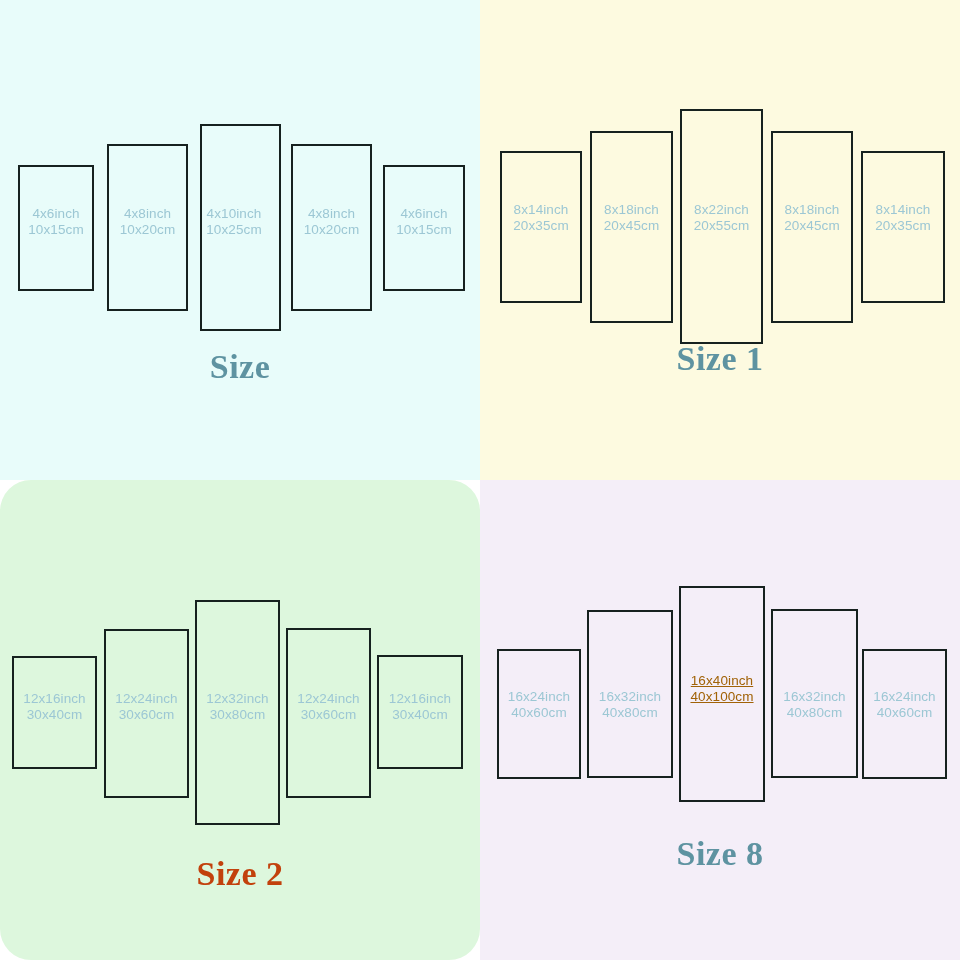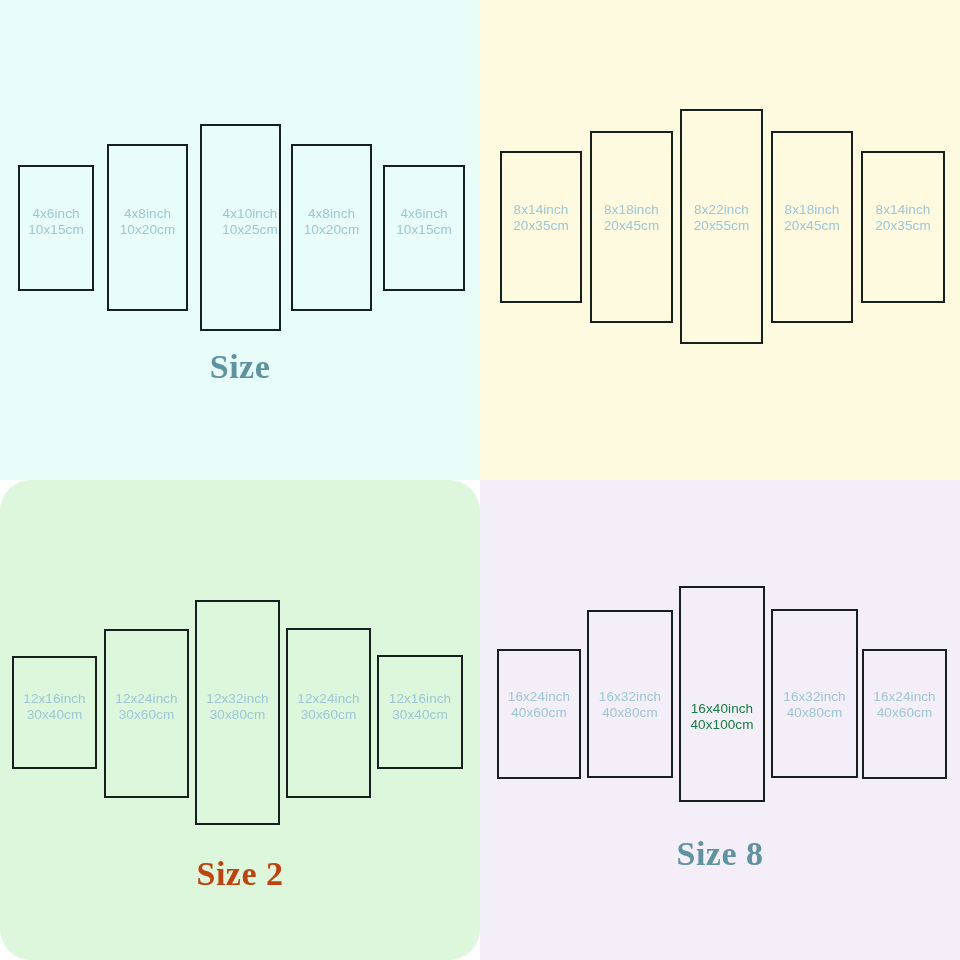--- a/index.html
+++ b/index.html
@@ -67,41 +67,42 @@
 <body>
 
 <div class="grid" id="grid">
     <div class="quad" style="background: rgb(232, 252, 250);">
       <div class="panels">
         <div class="panel" style="left: 18px; top: 141px; width: 76px; height: 126px; border-color: rgb(22, 33, 31);"></div>
         <div class="panel-labels" style="left: 56px; top: 182px; color: rgb(156, 199, 212);"><span class="l1">4x6inch</span><span class="l2">10x15cm</span></div>
         <div class="panel" style="left: 107px; top: 120px; width: 81px; height: 167px; border-color: rgb(22, 33, 31);"></div>
         <div class="panel-labels" style="left: 147.5px; top: 182px; color: rgb(156, 199, 212);"><span class="l1">4x8inch</span><span class="l2">10x20cm</span></div>
         <div class="panel" style="left: 200px; top: 100px; width: 81px; height: 207px; border-color: rgb(22, 33, 31);"></div>
-        <div class="panel-labels" style="left: 250px; top: 182px; color: rgb(156, 199, 212);"><span class="l1">4x10inch</span><span class="l2">10x25cm</span></div>
+        <div class="panel-labels" style="left: 234px; top: 182px; color: rgb(156, 199, 212);"><span class="l1">4x10inch</span><span class="l2">10x25cm</span></div>
         <div class="panel" style="left: 291px; top: 120px; width: 81px; height: 167px; border-color: rgb(22, 33, 31);"></div>
         <div class="panel-labels" style="left: 331.5px; top: 182px; color: rgb(156, 199, 212);"><span class="l1">4x8inch</span><span class="l2">10x20cm</span></div>
         <div class="panel" style="left: 383px; top: 141px; width: 82px; height: 126px; border-color: rgb(22, 33, 31);"></div>
         <div class="panel-labels" style="left: 424px; top: 182px; color: rgb(156, 199, 212);"><span class="l1">4x6inch</span><span class="l2">10x15cm</span></div>
       </div>
       <div class="quad-title" style="top: 348px; color: rgb(94, 147, 161); font-family: Liberation Serif, serif;">Size</div>
     </div>
     <div class="quad" style="background: rgb(253, 250, 224);">
       <div class="panels">
         <div class="panel" style="left: 20px; top: 127px; width: 82px; height: 152px; border-color: rgb(22, 33, 31);"></div>
         <div class="panel-labels" style="left: 61px; top: 178px; color: rgb(156, 199, 212);"><span class="l1">8x14inch</span><span class="l2">20x35cm</span></div>
         <div class="panel" style="left: 110px; top: 107px; width: 83px; height: 192px; border-color: rgb(22, 33, 31);"></div>
         <div class="panel-labels" style="left: 151.5px; top: 178px; color: rgb(156, 199, 212);"><span class="l1">8x18inch</span><span class="l2">20x45cm</span></div>
         <div class="panel" style="left: 200px; top: 85px; width: 83px; height: 235px; border-color: rgb(22, 33, 31);"></div>
         <div class="panel-labels" style="left: 241.5px; top: 178px; color: rgb(156, 199, 212);"><span class="l1">8x22inch</span><span class="l2">20x55cm</span></div>
         <div class="panel" style="left: 291px; top: 107px; width: 82px; height: 192px; border-color: rgb(22, 33, 31);"></div>
         <div class="panel-labels" style="left: 332px; top: 178px; color: rgb(156, 199, 212);"><span class="l1">8x18inch</span><span class="l2">20x45cm</span></div>
         <div class="panel" style="left: 381px; top: 127px; width: 84px; height: 152px; border-color: rgb(22, 33, 31);"></div>
         <div class="panel-labels" style="left: 423px; top: 178px; color: rgb(156, 199, 212);"><span class="l1">8x14inch</span><span class="l2">20x35cm</span></div>
       </div>
+      <div class="quad-title" style="top: 340px; color: rgb(94, 147, 161);">Size 1</div>
     </div>
     <div class="quad" style="background: rgb(221, 247, 221); border-radius: 31px;">
       <div class="panels">
         <div class="panel" style="left: 12px; top: 152px; width: 85px; height: 113px; border-color: rgb(22, 33, 31);"></div>
         <div class="panel-labels" style="left: 54.5px; top: 187px; color: rgb(156, 199, 212);"><span class="l1">12x16inch</span><span class="l2">30x40cm</span></div>
         <div class="panel" style="left: 104px; top: 125px; width: 85px; height: 169px; border-color: rgb(22, 33, 31);"></div>
         <div class="panel-labels" style="left: 146.5px; top: 187px; color: rgb(156, 199, 212);"><span class="l1">12x24inch</span><span class="l2">30x60cm</span></div>
         <div class="panel" style="left: 195px; top: 96px; width: 85px; height: 225px; border-color: rgb(22, 33, 31);"></div>
         <div class="panel-labels" style="left: 237.5px; top: 187px; color: rgb(156, 199, 212);"><span class="l1">12x32inch</span><span class="l2">30x80cm</span></div>
         <div class="panel" style="left: 286px; top: 124px; width: 85px; height: 170px; border-color: rgb(22, 33, 31);"></div>
@@ -111,21 +112,21 @@
       </div>
       <div class="quad-title" style="top: 355px; color: #c2410c; margin-top: 20px;">Size 2</div>
     </div>
     <div class="quad" style="background: rgb(244, 238, 248);">
       <div class="panels">
         <div class="panel" style="left: 17px; top: 145px; width: 84px; height: 130px; border-color: rgb(22, 33, 31);"></div>
         <div class="panel-labels" style="left: 59px; top: 185px; color: rgb(156, 199, 212);"><span class="l1">16x24inch</span><span class="l2">40x60cm</span></div>
         <div class="panel" style="left: 107px; top: 106px; width: 86px; height: 168px; border-color: rgb(22, 33, 31);"></div>
         <div class="panel-labels" style="left: 150px; top: 185px; color: rgb(156, 199, 212);"><span class="l1">16x32inch</span><span class="l2">40x80cm</span></div>
         <div class="panel" style="left: 199px; top: 82px; width: 86px; height: 216px; border-color: rgb(22, 33, 31);"></div>
-        <div class="panel-labels" style="left: 242px; top: 197px; color: #15803d;"><span class="l1">16x40inch</span><span class="l2">40x100cm</span></div>
+        <div class="panel-labels" style="left: 242px; top: 169px; color: #a16207; text-decoration: underline;"><span class="l1">16x40inch</span><span class="l2">40x100cm</span></div>
         <div class="panel" style="left: 291px; top: 105px; width: 87px; height: 169px; border-color: rgb(22, 33, 31);"></div>
         <div class="panel-labels" style="left: 334.5px; top: 185px; color: rgb(156, 199, 212);"><span class="l1">16x32inch</span><span class="l2">40x80cm</span></div>
         <div class="panel" style="left: 382px; top: 145px; width: 85px; height: 130px; border-color: rgb(22, 33, 31);"></div>
         <div class="panel-labels" style="left: 424.5px; top: 185px; color: rgb(156, 199, 212);"><span class="l1">16x24inch</span><span class="l2">40x60cm</span></div>
       </div>
       <div class="quad-title" style="top: 355px; color: rgb(94, 147, 161);">Size 8</div>
     </div>
   </div>
 
 </body></html>

